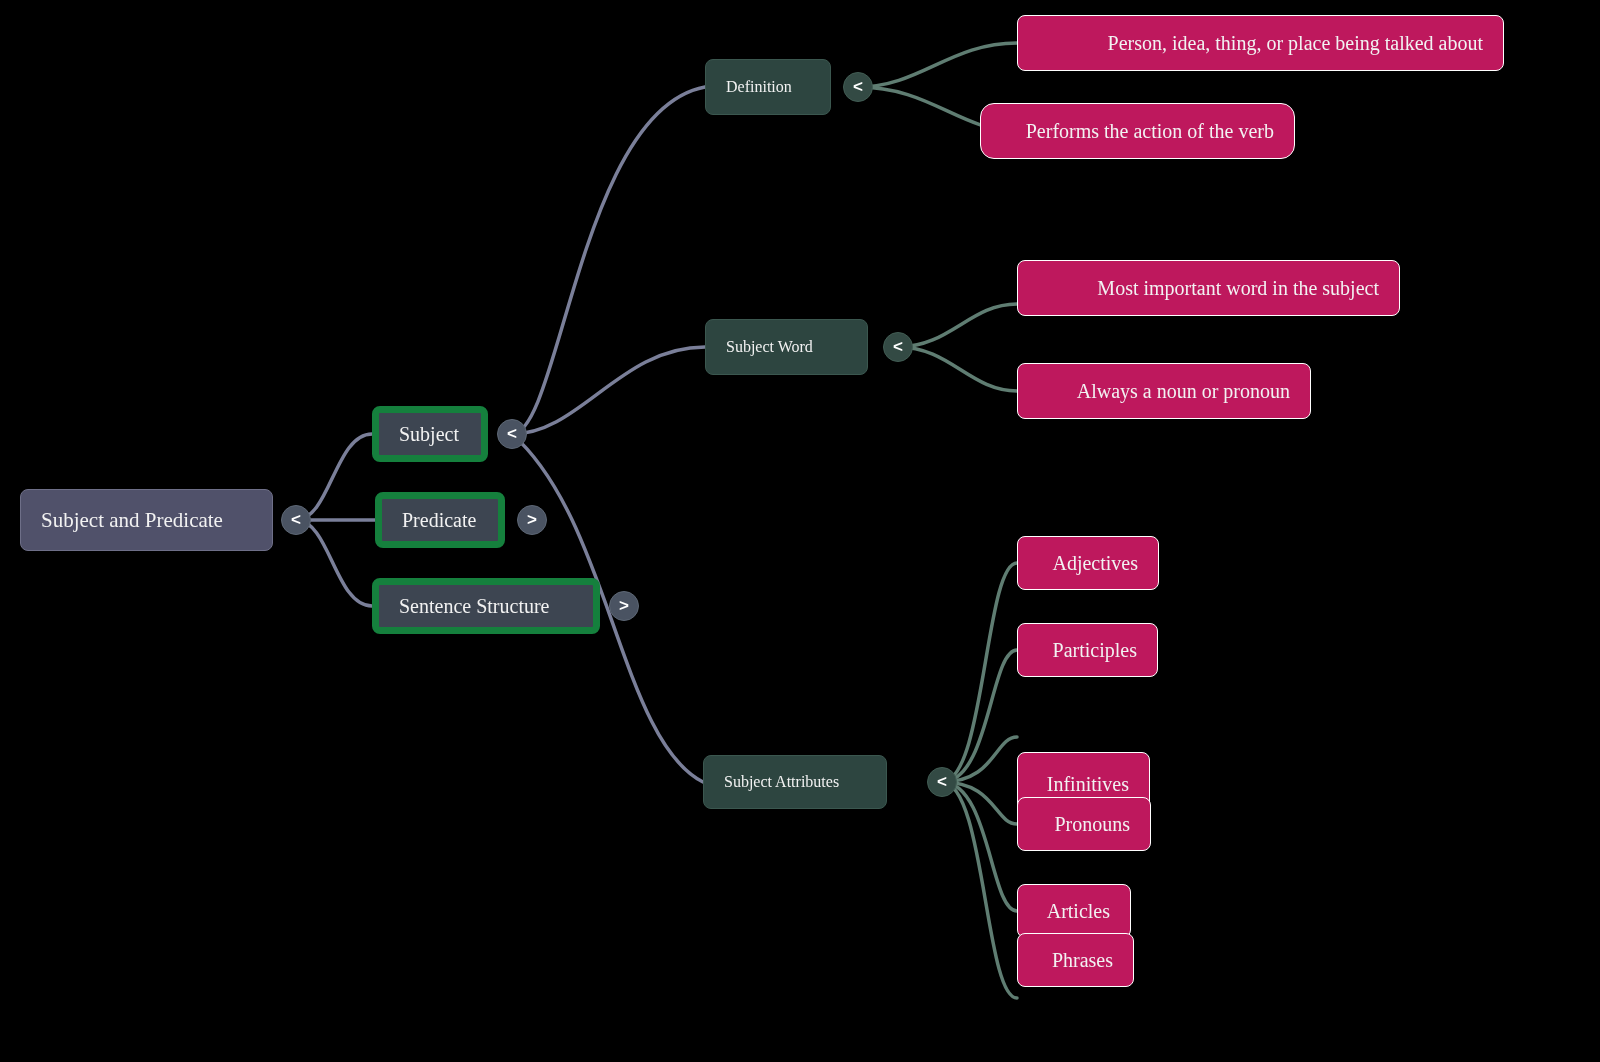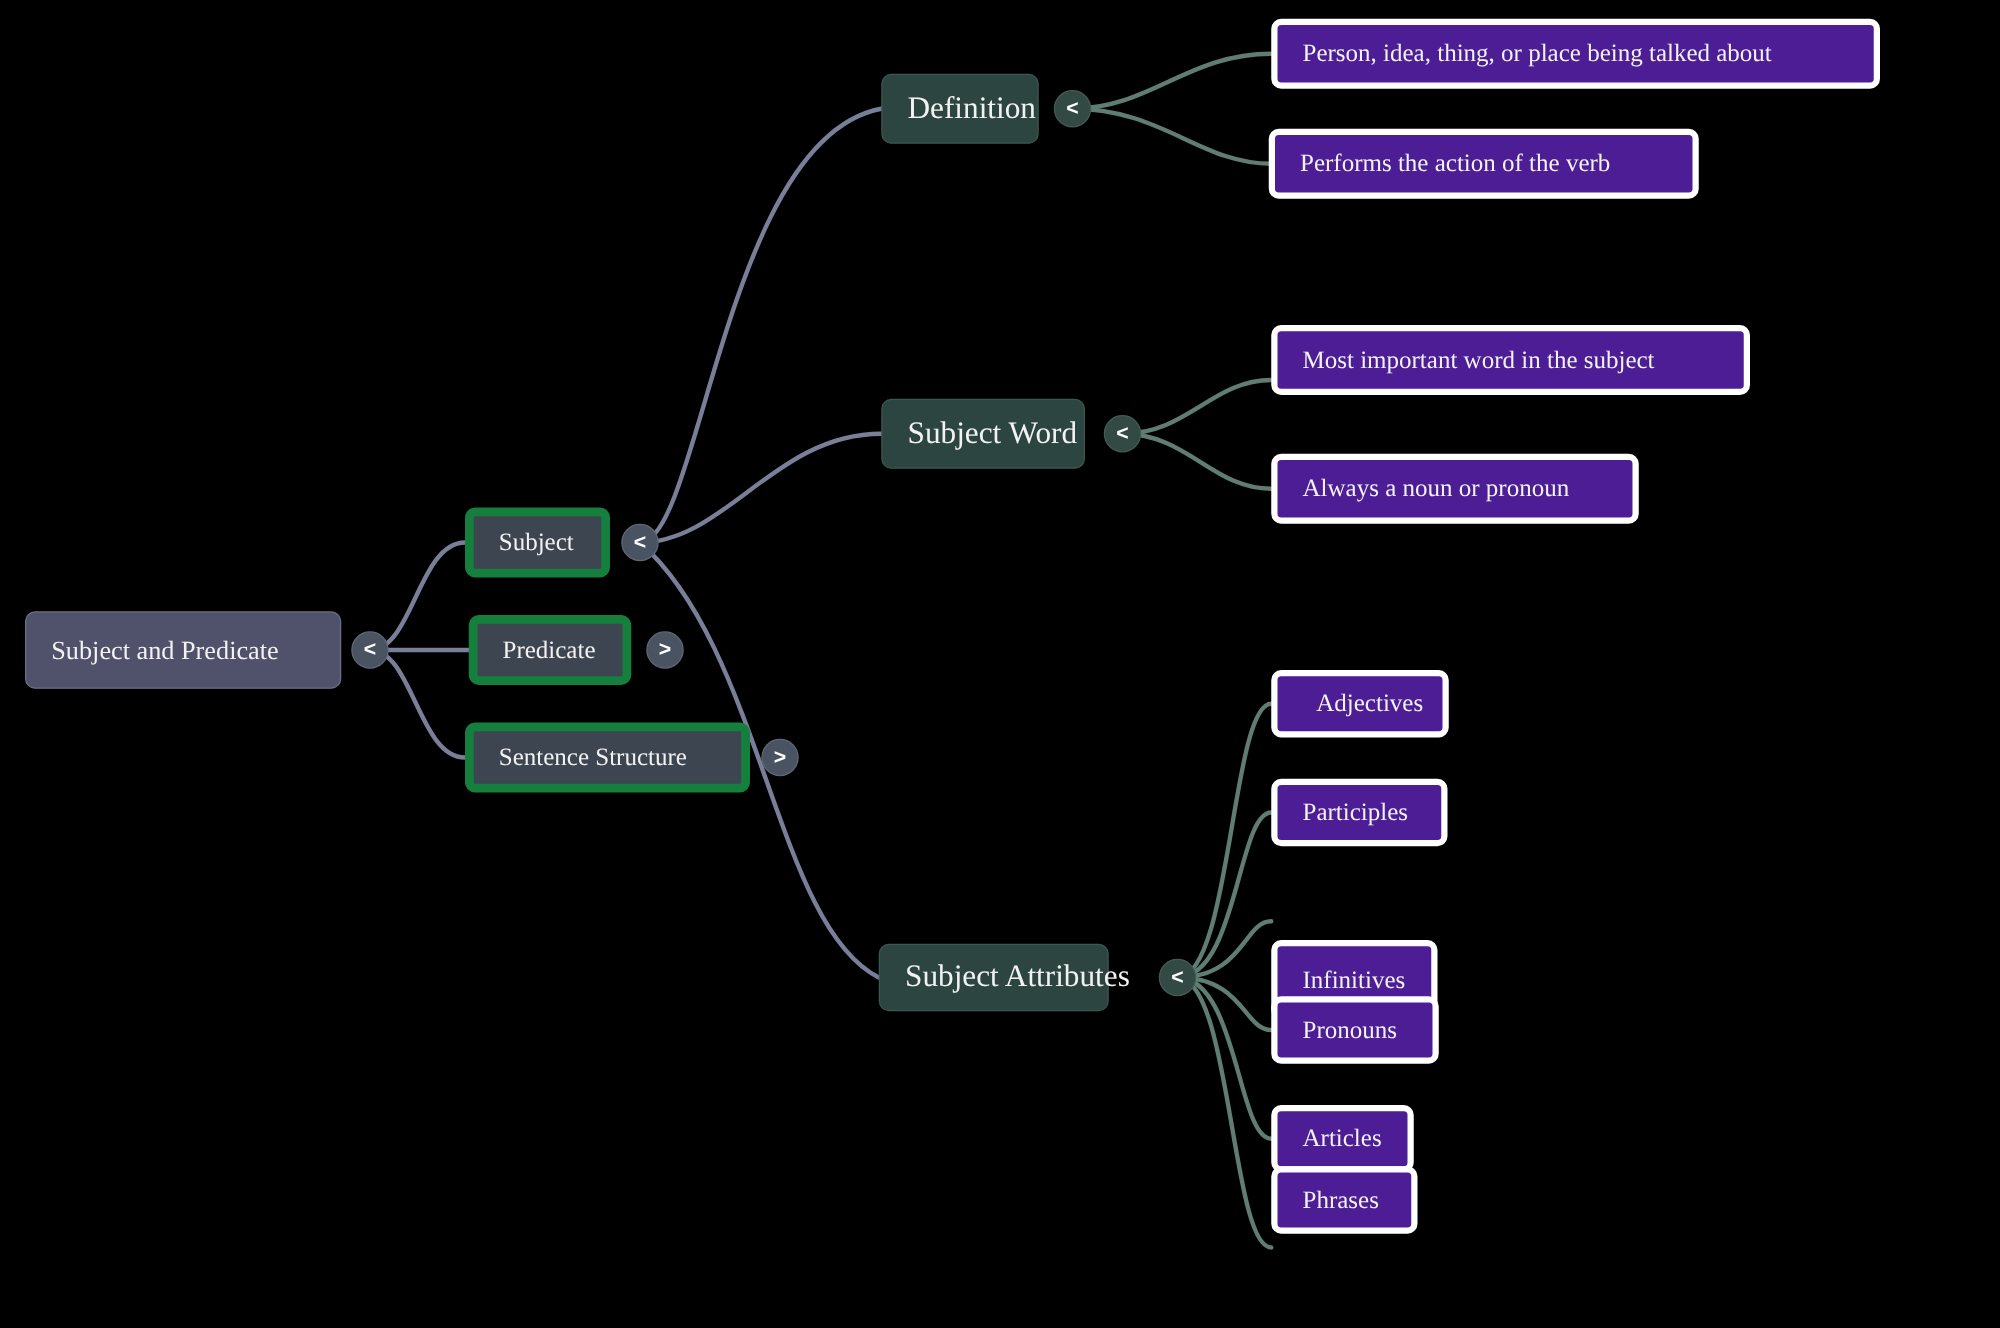--- a/index.html
+++ b/index.html
@@ -4,22 +4,22 @@
 <style>
   html,body{margin:0;padding:0;background:#000;}
   #stage{position:relative;width:1600px;height:1062px;background:#000;overflow:hidden;
          font-family:"Liberation Serif","DejaVu Serif",serif;}
   #edges{position:absolute;left:0;top:0;width:1600px;height:1062px;}
   .node{position:absolute;box-sizing:border-box;display:flex;align-items:center;
         border-radius:8px;color:#f2f2f2;white-space:nowrap;}
   .node .lbl{display:block;width:100%;}
   .lv0{background:#50516a;border:1px solid #6e6f88;font-size:21px;padding:0 20px;}
   .lv1{background:#3d4551;border:7px solid #15803d;font-size:20px;padding:0 20px;}
-  .lv2{background:#2d4540;border:1px solid #3b574f;font-size:25px;padding:5px 20px;}
-  .lv3{background:#4c1d95;border:5px solid #ffffff;font-size:20px;padding:0 20px;}
+  .lv2{background:#2d4540;border:1px solid #3b574f;font-size:16px;padding:5px 20px;}
+  .lv3{background:#be185d;border:1px solid #ffffff;font-size:20px;padding:0 20px;text-align:right;}
   .toggle{position:absolute;box-sizing:border-box;width:30px;height:30px;border-radius:50%;
           display:flex;align-items:center;justify-content:center;
           font-family:"Liberation Sans",sans-serif;font-size:17px;font-weight:bold;
           color:#ffffff;cursor:pointer;}
   .tg-blue{background:#4a5362;border:1px solid #5d6775;}
   .tg-green{background:#334a44;border:1px solid #415c53;}
 </style>
 </head>
 <body>
 
@@ -60,21 +60,21 @@
       </div>
       <div class="node lv2" style="left: 705px; top: 319px; width: 163px; height: 56px;">
         <span class="lbl">Subject Word</span>
       </div>
       <div class="node lv2" style="left: 703px; top: 755px; width: 184px; height: 54px;">
         <span class="lbl">Subject Attributes</span>
       </div>
       <div class="node lv3" style="left: 1017px; top: 15px; width: 487px; height: 56px;">
         <span class="lbl">Person, idea, thing, or place being talked about</span>
       </div>
-      <div class="node lv3" style="left: 1015px; top: 103px; width: 344px; height: 56px;">
+      <div class="node lv3" style="left: 980px; top: 103px; width: 315px; height: 56px; border-radius: 14px;">
         <span class="lbl">Performs the action of the verb</span>
       </div>
       <div class="node lv3" style="left: 1017px; top: 260px; width: 383px; height: 56px;">
         <span class="lbl">Most important word in the subject</span>
       </div>
       <div class="node lv3" style="left: 1017px; top: 363px; width: 294px; height: 56px;">
         <span class="lbl">Always a noun or pronoun</span>
       </div>
       <div class="node lv3" style="left: 1017px; top: 536px; width: 142px; height: 54px; padding-left: 31px;">
         <span class="lbl">Adjectives</span>

